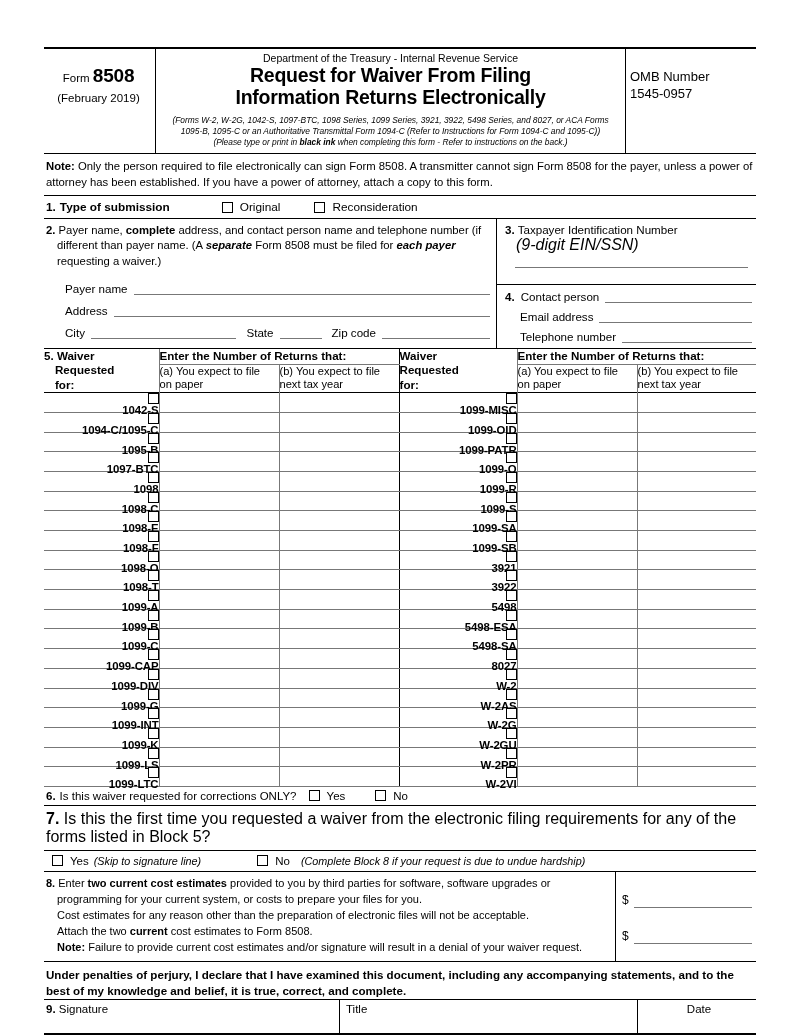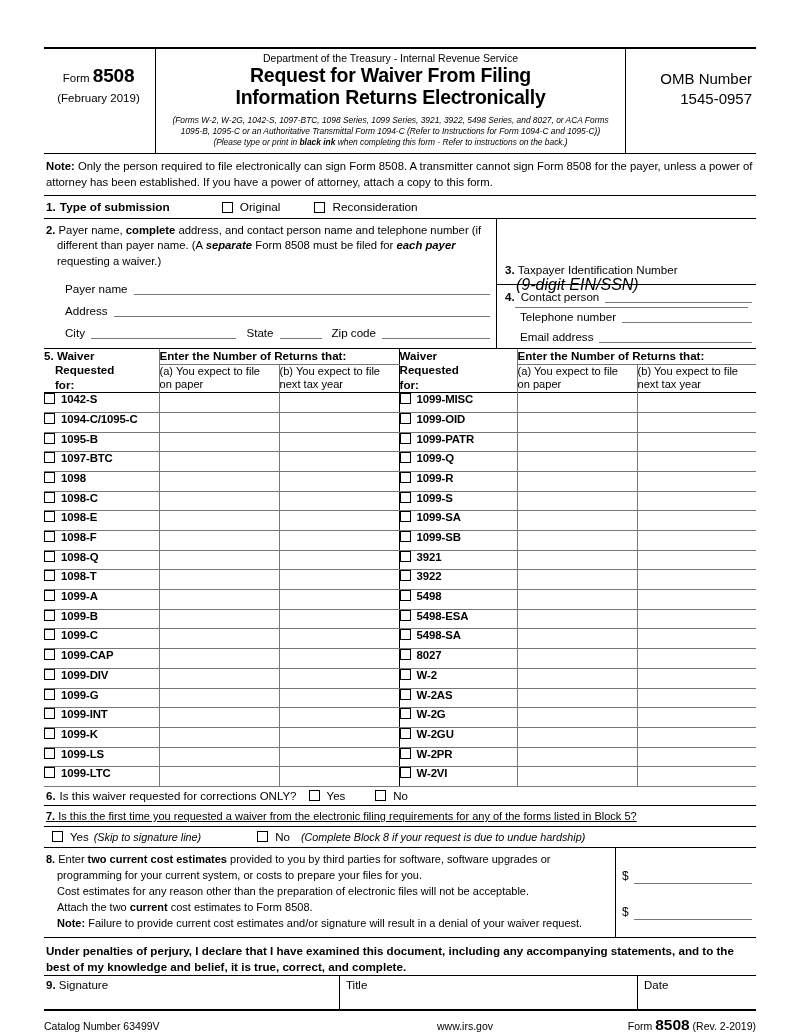--- a/index.html
+++ b/index.html
@@ -79,22 +79,22 @@
     font-style: italic;
     line-height: 1.32;
     margin-top: 6px;
   }
   .hdr-sub b { font-weight: bold; font-style: italic; }
   .hdr-right {
     width: 130px;
     flex: 0 0 130px;
     padding: 20px 4px 4px 4px;
     box-sizing: border-box;
-    text-align: right;
-    font-size: 15px;
+    text-align: left;
+    font-size: 13px;
     line-height: 1.3;
   }
 
   
   .note {
     font-size: 11.3px;
     line-height: 1.38;
     padding: 5px 2px 5px 2px;
     border-bottom: 1.6px solid #000;
   }
@@ -160,21 +160,21 @@
   }
   .fl-line.short { flex: 0 0 42px; }
   .fl-line.zip { flex: 0 0 108px; }
 
   .b3 {
     padding: 4px 4px 5px 8px;
     border-bottom: 1.6px solid #000;
     box-sizing: border-box;
     height: 66px;
   }
-  .b3-title { font-size: 11.6px; margin-top: 40px; }
+  .b3-title { font-size: 11.6px; }
   .b3-title b { font-weight: bold; }
   .b3-sub { font-size: 16px; font-style: italic; padding-left: 11px; }
   .b3-line {
     margin: 12px 4px 0 10px;
     border-bottom: 1px solid #777;
     height: 1px;
   }
   .b4 {
     padding: 4px 4px 5px 8px;
     box-sizing: border-box;
@@ -211,22 +211,23 @@
   .bd-t-hvy { border-top: 1.6px solid #000; }
 
   .itemcell {
     height: 18.7px;
     padding: 0 0 0 4px;
     box-sizing: border-box;
     white-space: nowrap;
   }
   .itemcell .inner {
     display: flex;
-    align-items: flex-start;
+    align-items: flex-end;
     height: 18.7px;
+    flex-direction: column;
   }
   .itemcell .name {
     font-size: 11.4px;
     font-weight: bold;
     padding-left: 6px;
     letter-spacing: -0.1px;
   }
   .blankcell { height: 18.7px; }
 
   
@@ -234,24 +235,23 @@
     display: flex;
     align-items: center;
     font-size: 11.5px;
     padding: 3px 2px 3px 2px;
     border-bottom: 1.6px solid #000;
   }
   .block6 b { font-weight: bold; }
 
   
   .block7-q {
-    font-size: 11px;
+    font-size: 16px;
     padding: 4px 2px 4px 2px;
     border-bottom: 1.6px solid #000;
-    text-decoration: underline;
   }
   .block7-q b { font-weight: bold; }
   .block7-a {
     display: flex;
     align-items: center;
     font-size: 11.5px;
     padding: 4px 2px 4px 2px;
     border-bottom: 1.6px solid #000;
   }
   .block7-a i { font-style: italic; font-size: 10.8px; }
@@ -304,21 +304,21 @@
     height: 33px;
   }
   .sig-cell {
     box-sizing: border-box;
     padding: 3px 2px 0 2px;
     font-size: 11.5px;
   }
   .sig-a { flex: 0 0 296px; border-right: 1.6px solid #000; }
   .sig-a b { font-weight: bold; }
   .sig-b { flex: 1 1 auto; border-right: 1.6px solid #000; padding-left: 6px; }
-  .sig-c { flex: 0 0 118px; padding-left: 6px; }
+  .sig-c { flex: 0 0 118px; padding-left: 6px; text-align: center; }
 
   
   .footer {
     display: flex;
     align-items: baseline;
     font-size: 10.5px;
     padding-top: 5px;
   }
   .ft-left { flex: 0 0 300px; }
   .ft-mid { flex: 1 1 auto; text-align: center; }
@@ -398,25 +398,25 @@
           <div class="b3-sub">(9-digit EIN/SSN)</div>
           <div class="b3-line"></div>
         </div>
         <div class="b4">
           <div class="fieldrow first">
             <span class="fl-label"><b>4.</b></span>
             <span class="fl-label">Contact person</span>
             <span class="fl-line"></span>
           </div>
           <div class="fieldrow">
-            <span class="fl-label" style="padding-left:15px">Telephone number</span>
+            <span class="fl-label" style="padding-left:15px">Email address</span>
             <span class="fl-line"></span>
           </div>
           <div class="fieldrow">
-            <span class="fl-label" style="padding-left:15px">Email address</span>
+            <span class="fl-label" style="padding-left:15px">Telephone number</span>
             <span class="fl-line"></span>
           </div>
         </div>
       </div>
     </div>
 
     <table class="tbl">
       <colgroup>
         <col style="width:115px">
         <col style="width:120px">

